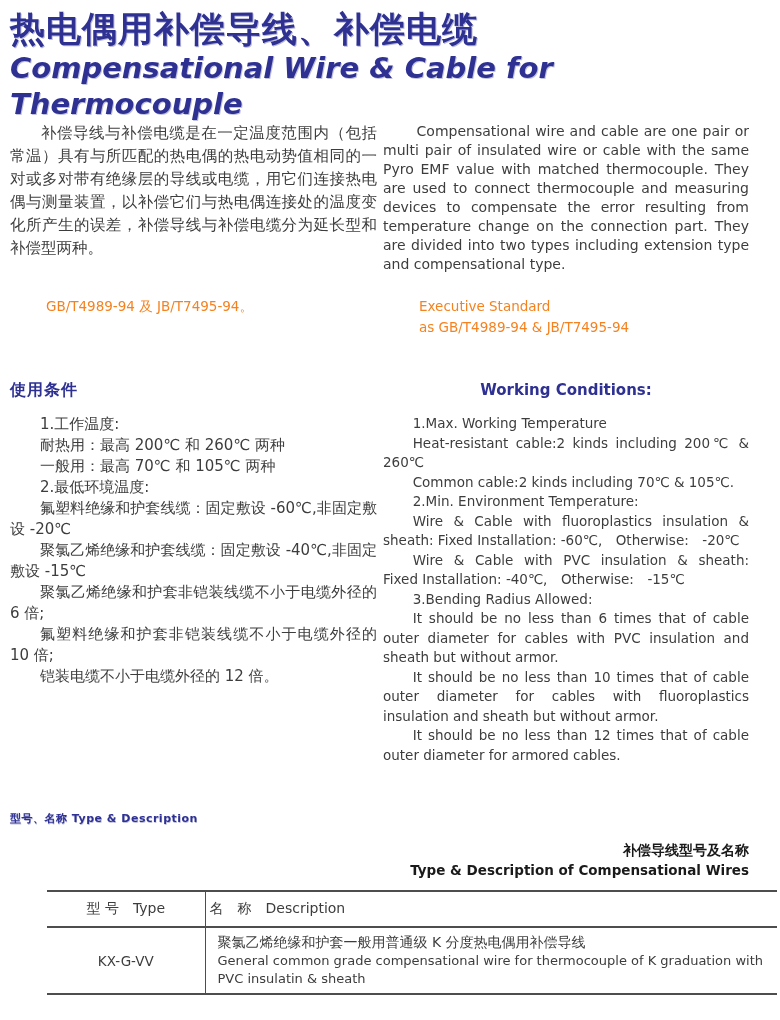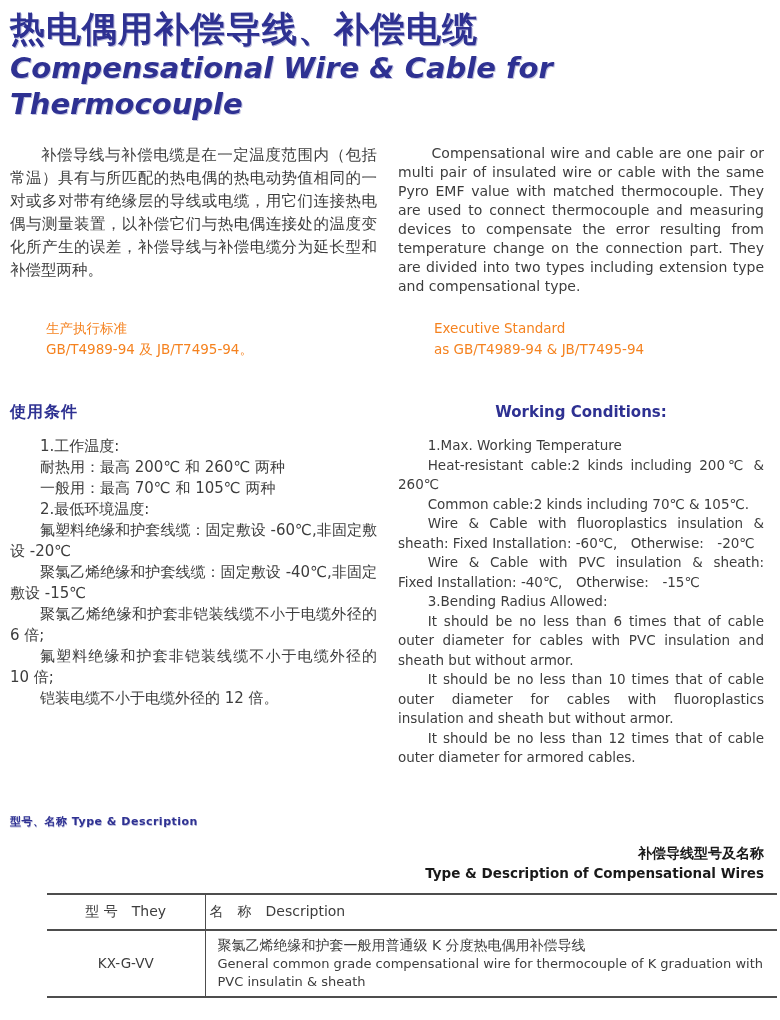--- a/index.html
+++ b/index.html
@@ -3,38 +3,38 @@
 <meta charset="utf-8">
 <style>
   * { margin: 0; padding: 0; box-sizing: border-box; }
   html, body { background: #ffffff; }
   body {
     width: 780px; height: 1020px;
     font-family: "DejaVu Sans", "Liberation Sans", sans-serif;
     color: #3a3a3a;
     overflow: hidden;
   }
-  .page { width: 780px; height: 1020px; padding: 8px 16px 0 10px; position: relative; }
+  .page { width: 780px; height: 1020px; padding: 8px 31px 0 10px; position: relative; }
 
   
   .title-zh {
     color: #2e3192; font-size: 35px; font-weight: bold; line-height: 42px;
     letter-spacing: 1px; text-shadow: 1px 1px 0 rgba(46,49,146,.35);
   }
   .title-en {
     color: #2e3192; font-size: 29px; font-weight: bold; font-style: italic;
     line-height: 36px; text-shadow: 1px 1px 0 rgba(46,49,146,.3);
   }
 
   
   .cols { display: flex; justify-content: space-between; }
   .col-l { width: 367px; }
   .col-r { width: 366px; }
 
-  .intro-row { margin-top: 22px; }
+  .intro-row { }
   .intro-zh { font-size: 15.5px; line-height: 23px; text-align: justify; text-indent: 2em; color: #3d3d3d; }
   .intro-en { font-size: 14px; line-height: 19px; text-align: justify; text-indent: 2.4em; color: #3d3d3d; }
 
   .standards-row { margin-top: 22px; }
   .std-block { padding-left: 36px; color: #f5821f; font-size: 13.5px; line-height: 21px; }
 
   .cond-head-row { margin-top: 42px; align-items: baseline; }
   .cond-head-zh { color: #2e3192; font-size: 16px; font-weight: bold; letter-spacing: 1px; }
   .cond-head-en { color: #2e3192; font-size: 15px; font-weight: bold; text-align: center; }
 
@@ -82,21 +82,20 @@
     <div class="col-l">
       <p class="intro-zh">补偿导线与补偿电缆是在一定温度范围内（包括常温）具有与所匹配的热电偶的热电动势值相同的一对或多对带有绝缘层的导线或电缆，用它们连接热电偶与测量装置，以补偿它们与热电偶连接处的温度变化所产生的误差，补偿导线与补偿电缆分为延长型和补偿型两种。</p>
     </div>
     <div class="col-r">
       <p class="intro-en">Compensational wire and cable are one pair or multi pair of insulated wire or cable with the same Pyro EMF value with matched thermocouple. They are used to connect thermocouple and measuring devices to compensate the error resulting from temperature change on the connection part. They are divided into two types including extension type and compensational type.</p>
     </div>
   </div>
 
   <div class="cols standards-row">
     <div class="col-l std-block">
-      <div>生产执行标准</div>
       <div>GB/T4989-94 及 JB/T7495-94。</div>
     </div>
     <div class="col-r std-block">
       <div>Executive Standard</div>
       <div>as GB/T4989-94 &amp; JB/T7495-94</div>
     </div>
   </div>
 
   <div class="cols cond-head-row">
     <div class="col-l cond-head-zh">使用条件</div>
@@ -112,41 +111,42 @@
       <p>氟塑料绝缘和护套线缆：固定敷设 -60℃,非固定敷设 -20℃</p>
       <p>聚氯乙烯绝缘和护套线缆：固定敷设 -40℃,非固定敷设 -15℃</p>
       <p>聚氯乙烯绝缘和护套非铠装线缆不小于电缆外径的 6 倍;</p>
       <p>氟塑料绝缘和护套非铠装线缆不小于电缆外径的 10 倍;</p>
       <p>铠装电缆不小于电缆外径的 12 倍。</p>
     </div>
     <div class="col-r cond-en">
       <p>1.Max. Working Temperature</p>
       <p>Heat-resistant cable:2 kinds including 200℃ &amp; 260℃</p>
       <p>Common cable:2 kinds including 70℃ &amp; 105℃.</p>
+      <p>2.Min. Environment Temperature:</p>
       <p>Wire &amp; Cable with fluoroplastics insulation &amp; sheath: Fixed Installation: -60℃,　Otherwise:　-20℃</p>
       <p>Wire &amp; Cable with PVC insulation &amp; sheath:　Fixed Installation: -40℃,　Otherwise:　-15℃</p>
       <p>3.Bending Radius Allowed:</p>
       <p>It should be no less than 6 times that of cable outer diameter for cables with PVC insulation and sheath but without armor.</p>
       <p>It should be no less than 10 times that of cable outer diameter for cables with fluoroplastics insulation and sheath but without armor.</p>
       <p>It should be no less than 12 times that of cable outer diameter for armored cables.</p>
     </div>
   </div>
 
   <div class="type-header">型号、名称 Type &amp; Description</div>
   <div class="sub-zh">补偿导线型号及名称</div>
   <div class="sub-en">Type &amp; Description of Compensational Wires</div>
 
   <table class="spec">
     <colgroup>
         <col class="c-type">
         <col class="c-desc">
       </colgroup>
     <thead>
       <tr>
-        <th class="cell-type">型 号　They</th>
+        <th class="cell-type">型 号　Type</th>
         <th class="cell-desc">名　称　Description</th>
       </tr>
     </thead>
     <tbody>
       <tr class="r0">
         <td class="cell-type">KX-G-VV</td>
         <td class="cell-desc">
           <div class="desc-zh">聚氯乙烯绝缘和护套一般用普通级 K 分度热电偶用补偿导线</div>
           <div class="desc-en">General common grade compensational wire for thermocouple of K graduation with PVC insulatin &amp; sheath</div>
         </td>

